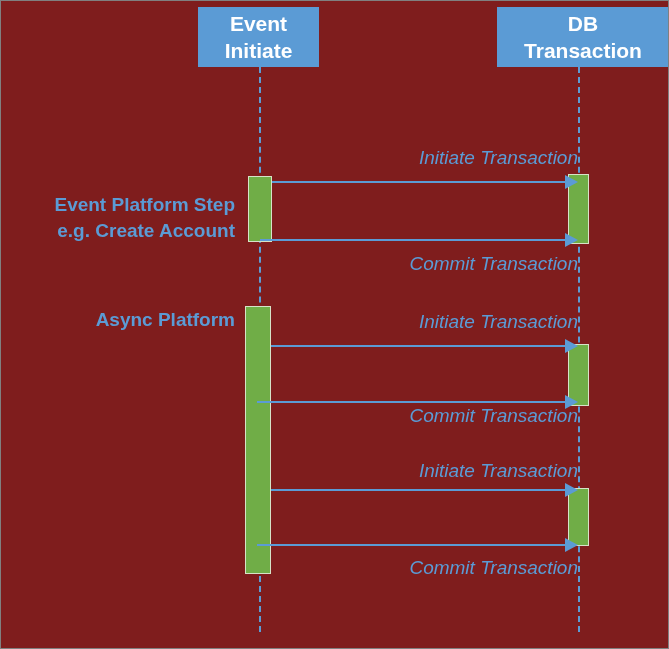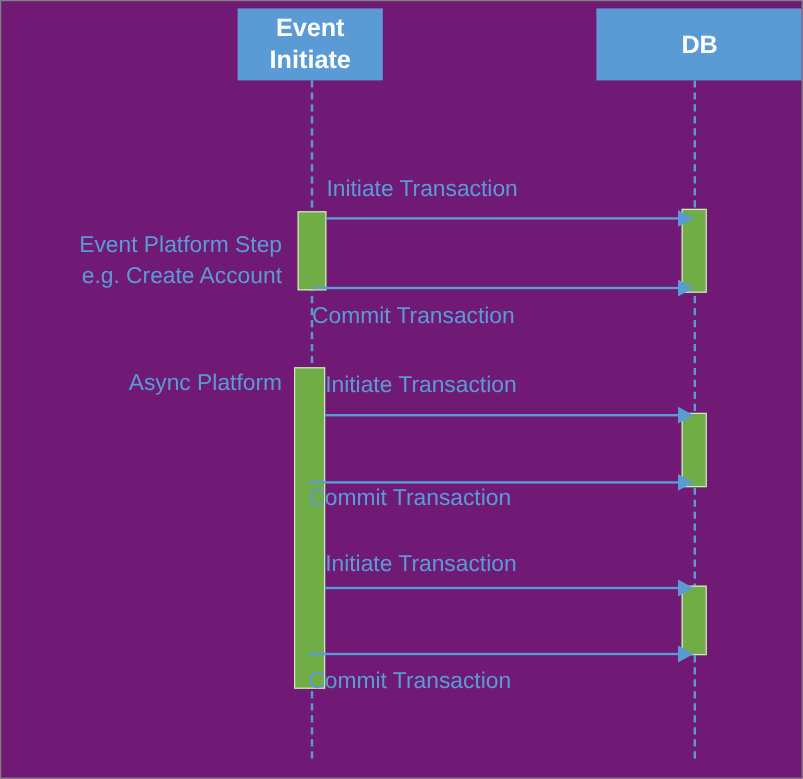--- a/index.html
+++ b/index.html
@@ -4,21 +4,21 @@
 <style>
   html, body {
     margin: 0;
     padding: 0;
     background: #ffffff;
   }
   #canvas {
     position: relative;
     width: 669px;
     height: 649px;
-    background: #701a75;
+    background: #7f1d1d;
     border: 1px solid #808080;
     box-sizing: border-box;
     overflow: hidden;
     font-family: "Liberation Sans", sans-serif;
   }
 
   
   .participant {
     position: absolute;
     background: #5B9BD5;
@@ -74,46 +74,48 @@
     border-top: 7px solid transparent;
     border-bottom: 7px solid transparent;
     border-left: 13px solid #5B9BD5;
   }
   .msg-label {
     position: absolute;
     color: #5B9BD5;
     font-size: 19px;
     line-height: 22px;
     white-space: nowrap;
-    text-align: left;
+    text-align: right;
+    font-style: italic;
   }
 
   
   .side-label {
     position: absolute;
     color: #5B9BD5;
     font-size: 19px;
     line-height: 26px;
     text-align: right;
     white-space: nowrap;
   }
-  .side-label .sline { display: block; }
+  .side-label .sline { display: block; font-weight: bold; }
 </style>
 </head>
 <body>
 
 <div id="canvas">
 
   <div class="participant" id="participant-event-pipeline">
     <span class="pline">Event</span>
     <span class="pline">Initiate</span>
   </div>
 
   <div class="participant" id="participant-db-transaction">
     <span class="pline">DB</span>
+    <span class="pline">Transaction</span>
   </div>
 
   <div class="lifeline" id="lifeline-event-pipeline"></div>
   <div class="lifeline" id="lifeline-db-transaction"></div>
 
   <div class="activation" style="left:247px; top:175px; width:24px; height:66px;"></div>
 
   <div class="activation" style="left:244px; top:305px; width:26px; height:268px;"></div>
 
   <div class="activation" style="left:567px; top:173px; width:21px; height:70px;"></div>

